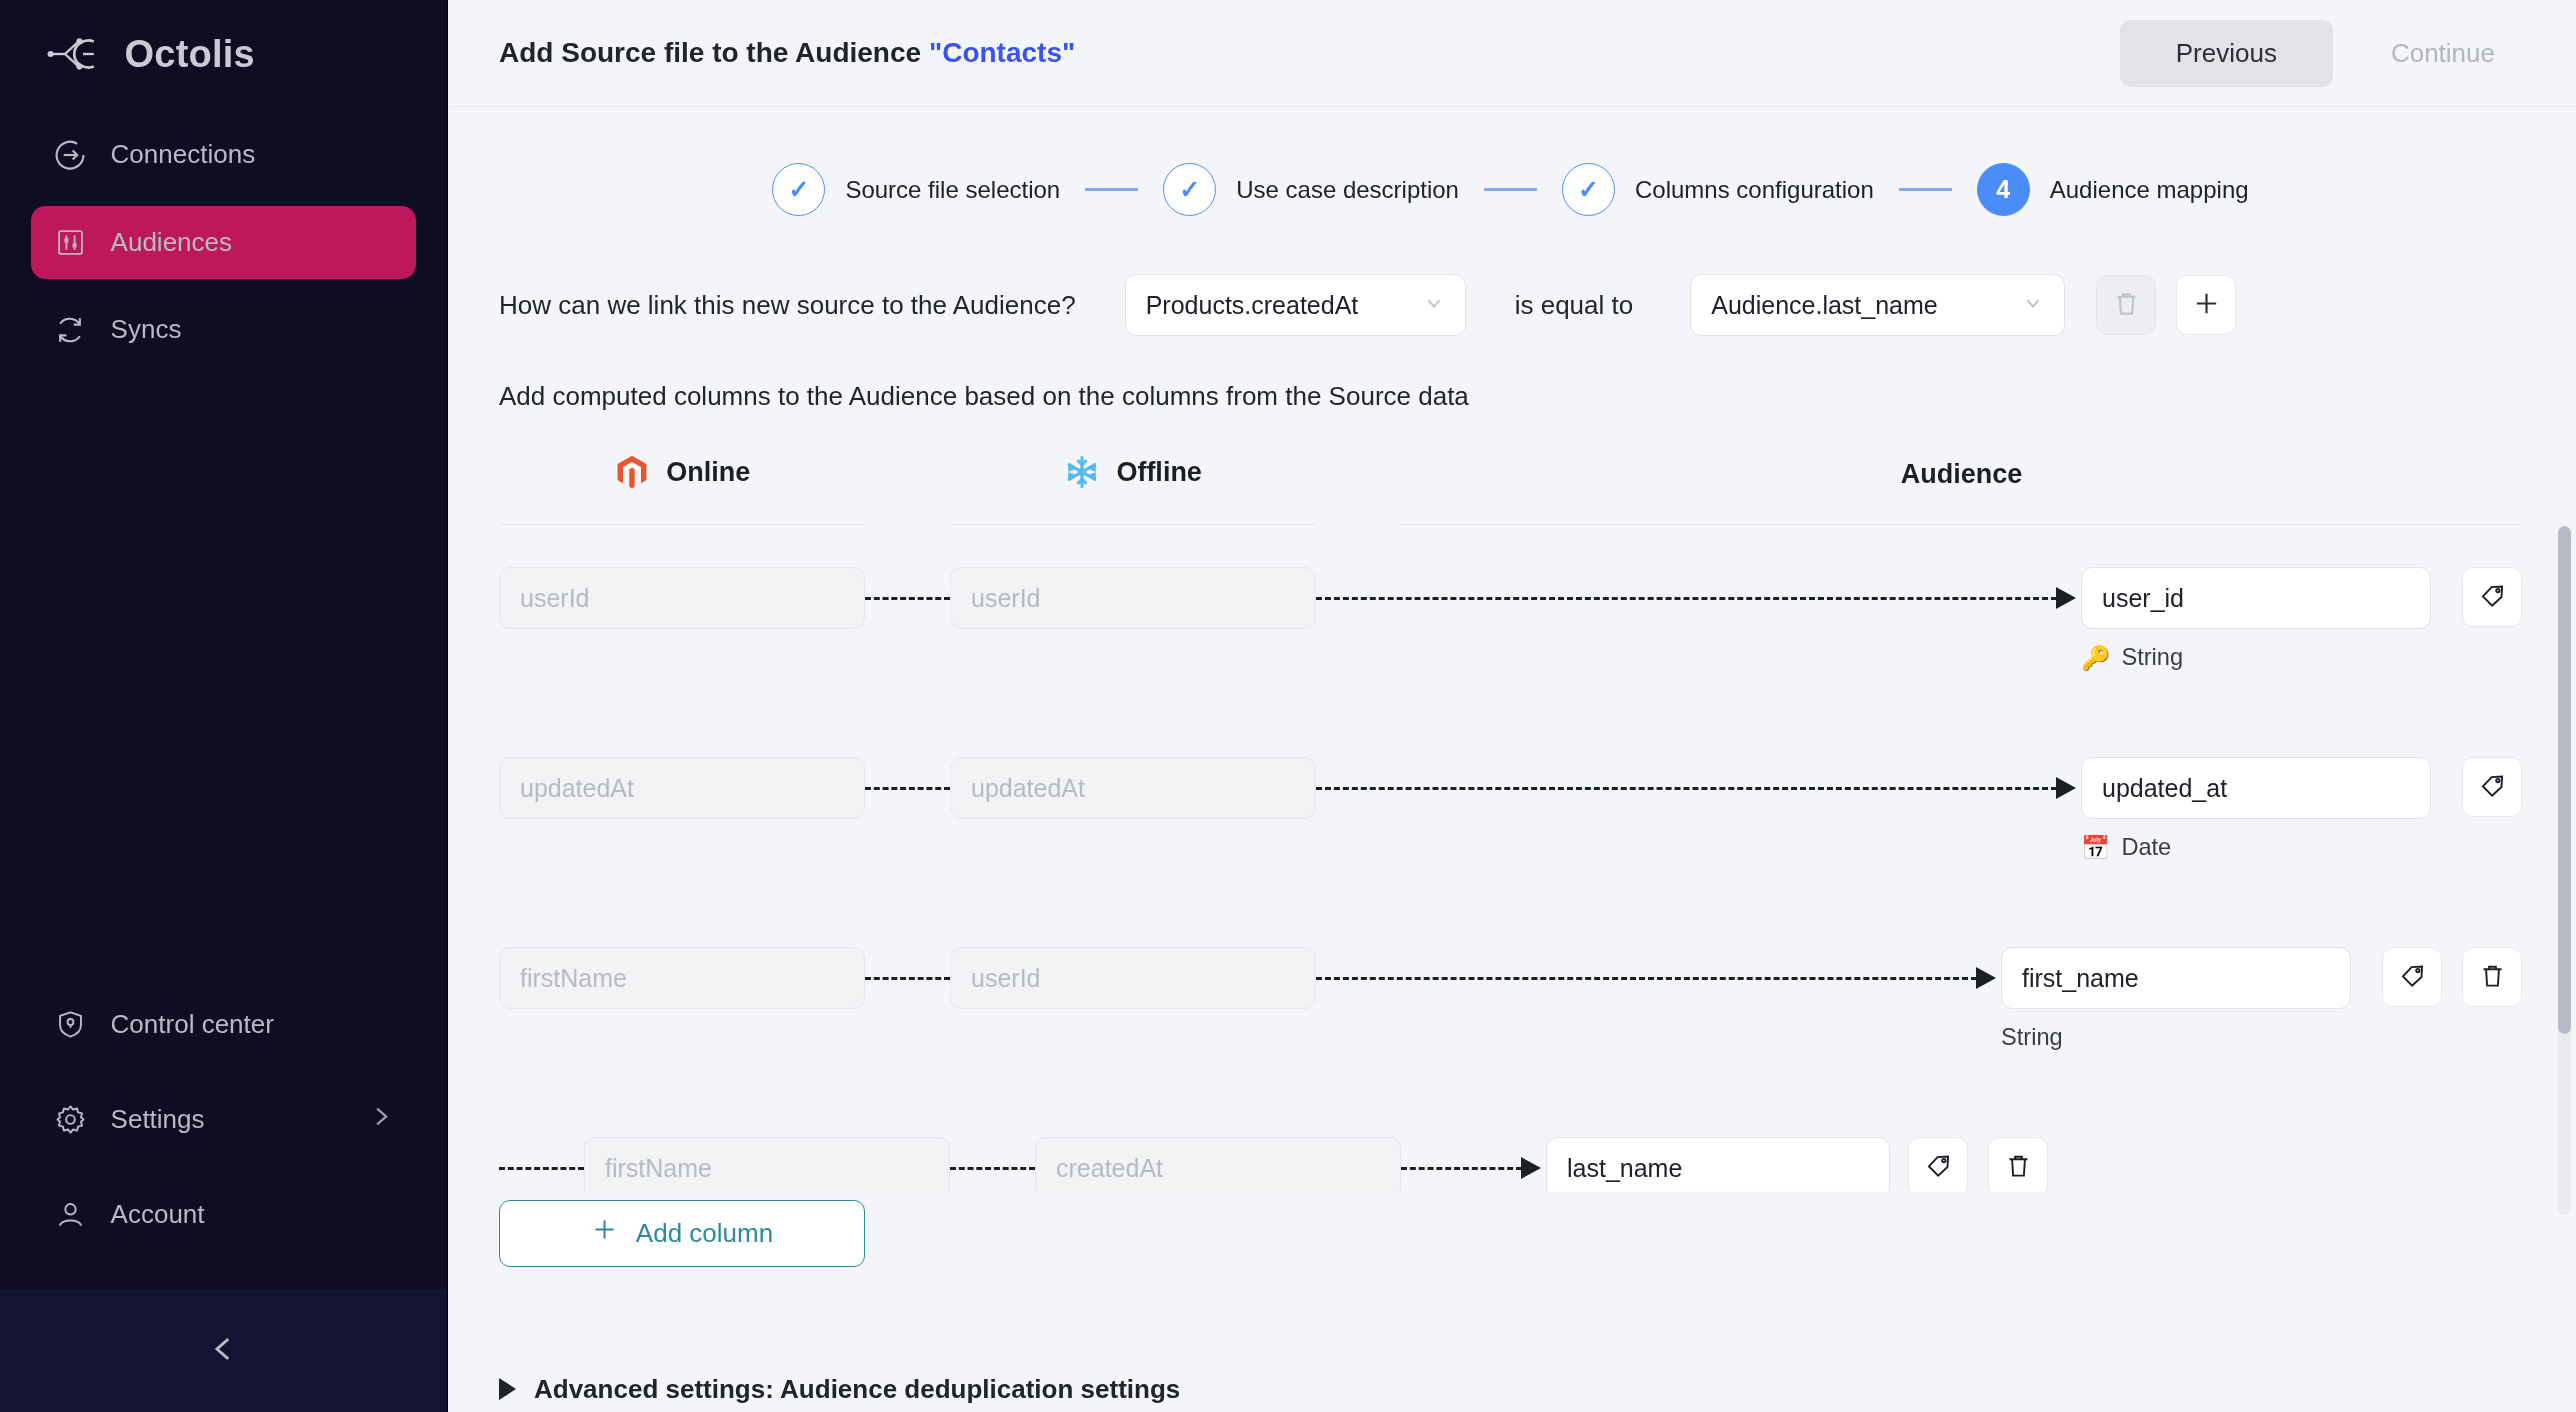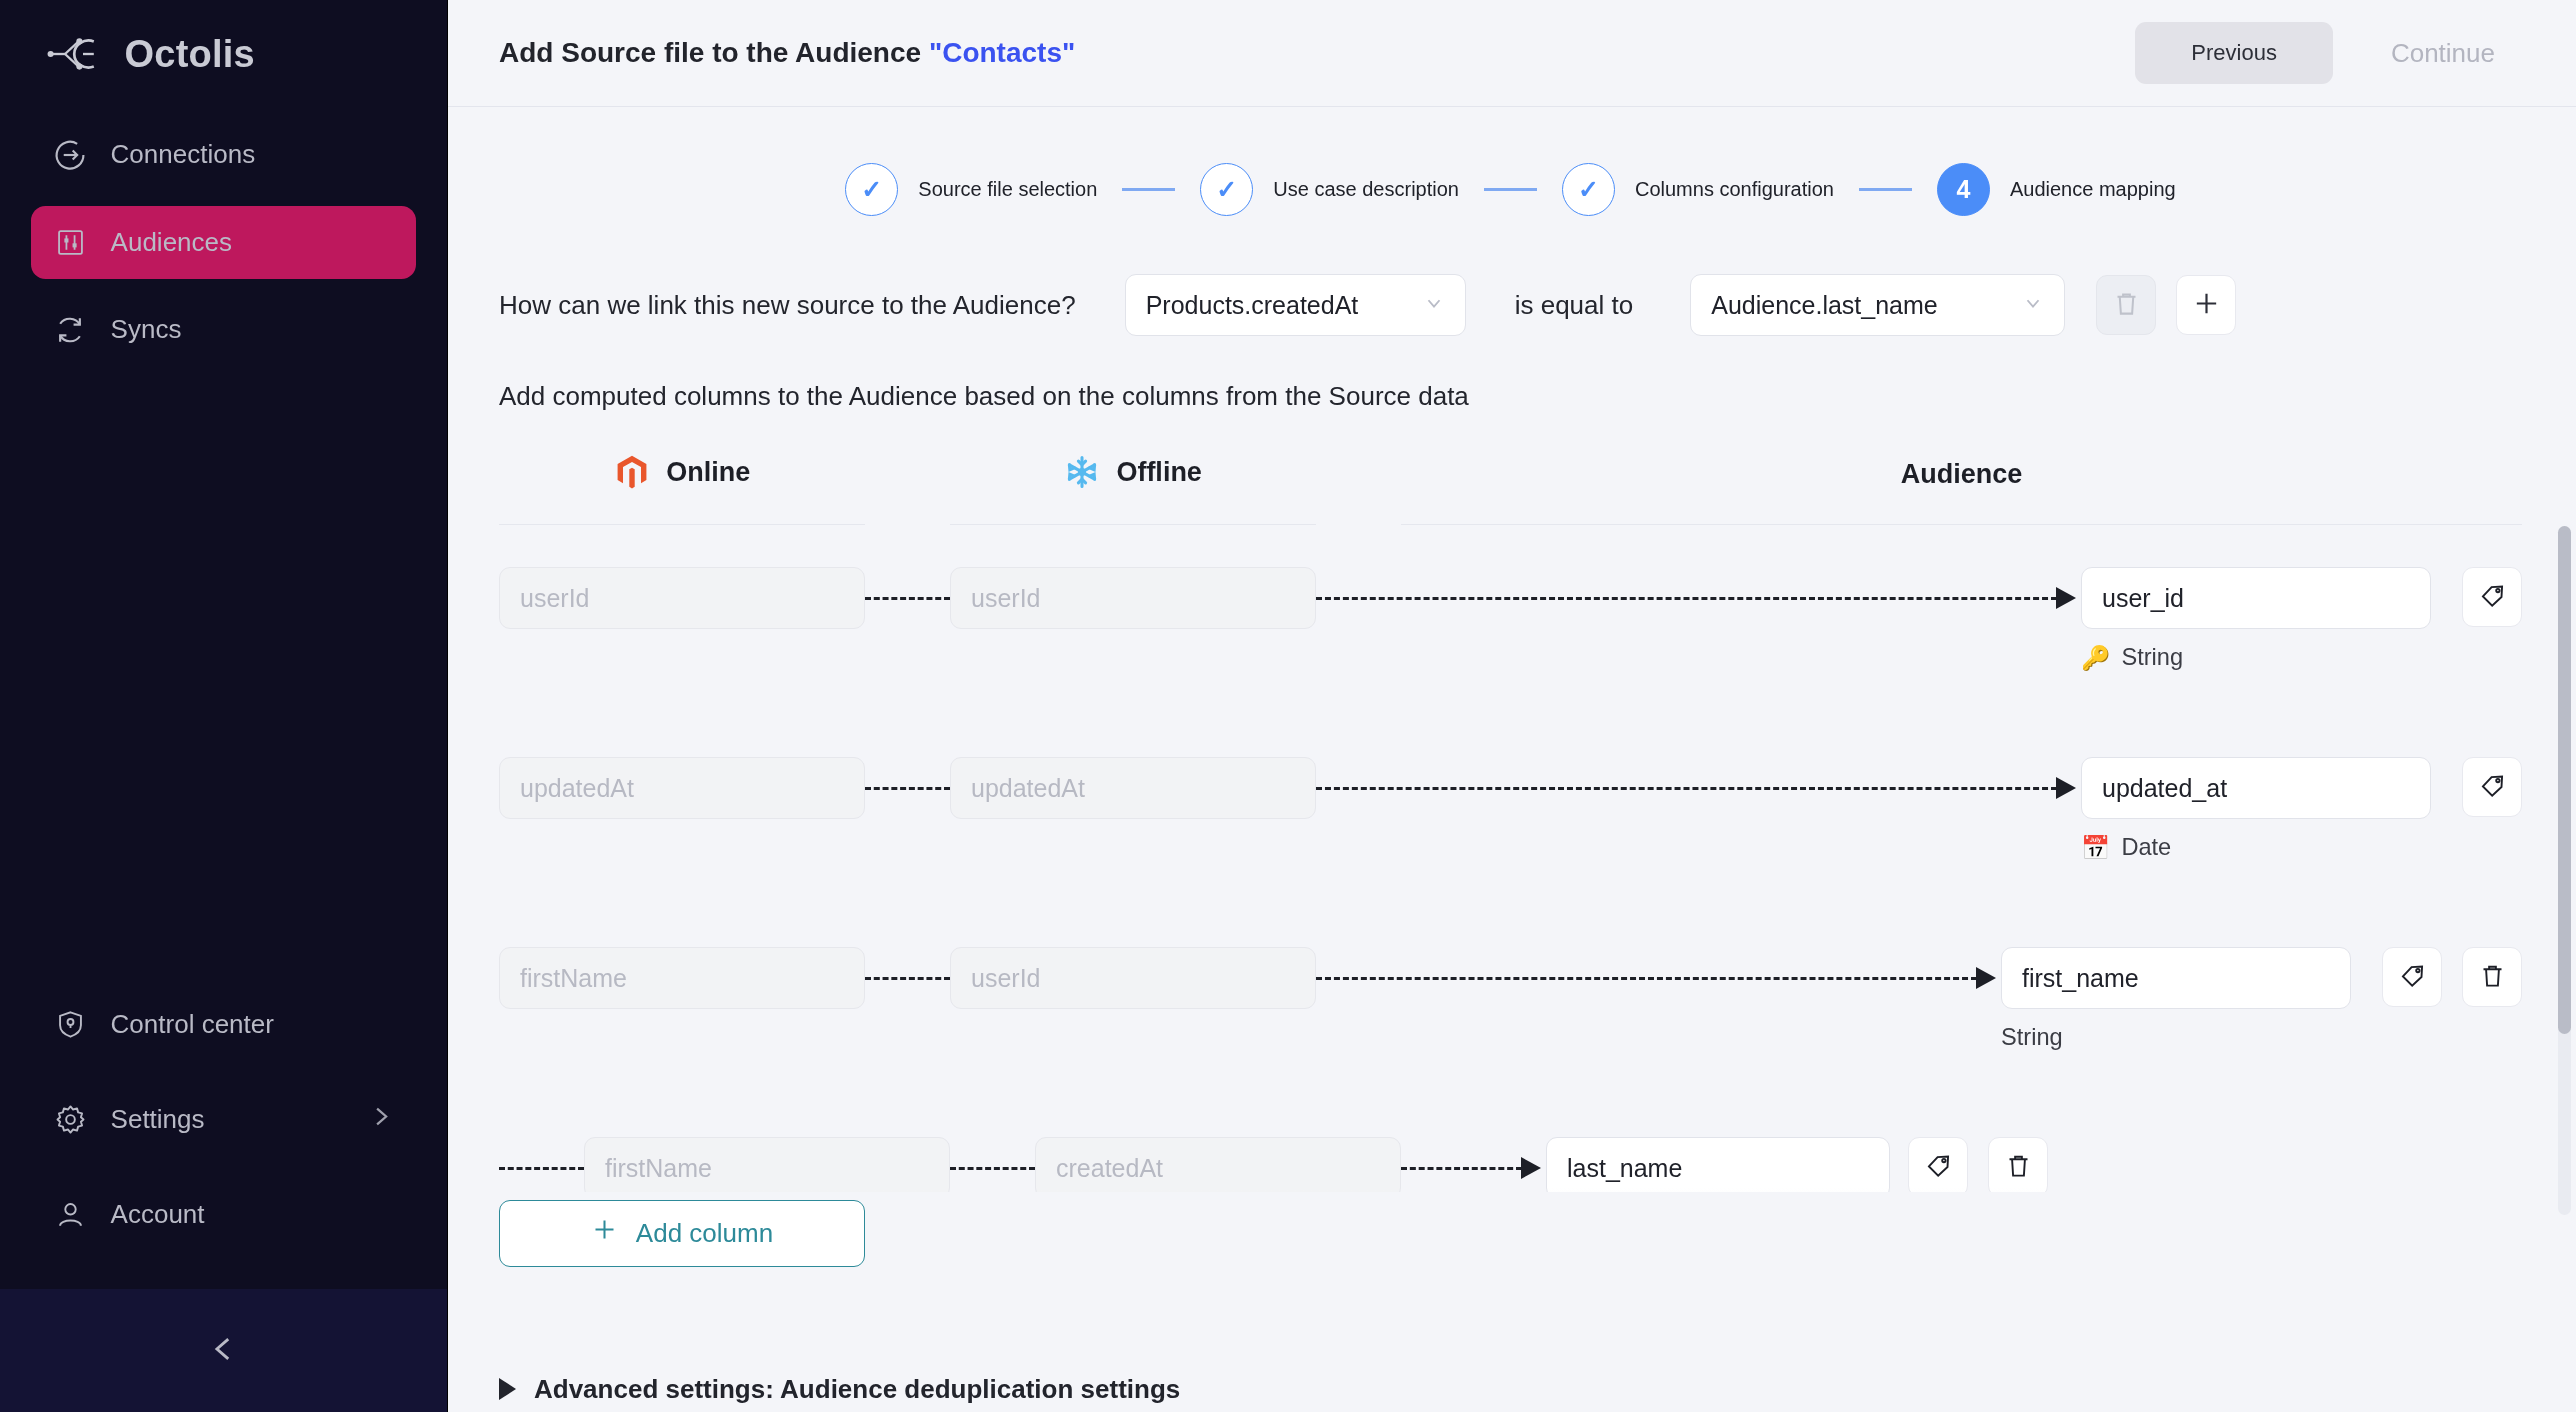--- a/index.html
+++ b/index.html
@@ -56,21 +56,21 @@
   .topbar {
     height: 107px; display: flex; align-items: center;
     padding: 0 54px 0 51px; border-bottom: 0.9px solid #e3e5ed;
     background: #f4f5f9;
   }
   .page-title { font-size: 28px; font-weight: 700; color: #22242c; }
   .page-title .quoted { color: #3a52f0; }
   .topbar-actions { margin-left: auto; display: flex; align-items: center; gap: 31px; }
   .btn-prev {
     background: #e2e2e8; color: #2d2f38; border: none;
-    font-size: 22px; border-radius: 11px; padding: 18px 56px;
+    font-size: 26px; border-radius: 11px; padding: 18px 56px;
     font-family: inherit; cursor: pointer;
   }
   .btn-continue {
     background: transparent; color: #b3b5c0; border: none;
     font-size: 26px; padding: 18px 27px; font-family: inherit; cursor: pointer;
   }
 
   .content { padding: 0 54px 0 51px; position: relative; }
 
   
@@ -79,21 +79,21 @@
     gap: 0; padding: 56px 0 36px 0;
   }
   .step { display: flex; align-items: center; gap: 20px; }
   .step-circle {
     width: 53px; height: 53px; border-radius: 50%;
     display: flex; align-items: center; justify-content: center;
     border: 1.8px solid #4b8df8; color: #4b8df8; background: #fff;
     font-size: 25px; font-weight: 600;
   }
   .step-circle.active { background: #4b8df8; border-color: #4b8df8; color: #fff; }
-  .step-label { font-size: 20px; color: #20222a; }
+  .step-label { font-size: 24px; color: #20222a; }
   .step-sep { width: 53px; height: 2.7px; background: #7fa9f2; margin: 0 25px; }
 
   
   .link-row { display: flex; align-items: center; gap: 0; padding: 22px 0 9px 0; }
   .link-q { font-size: 26px; color: #23252d; }
   .select {
     margin-left: 49px;
     width: 341px; height: 62px; background: #fff;
     border: 0.9px solid #e1e3ea; border-radius: 11px;
     display: flex; align-items: center; padding: 0 20px;

